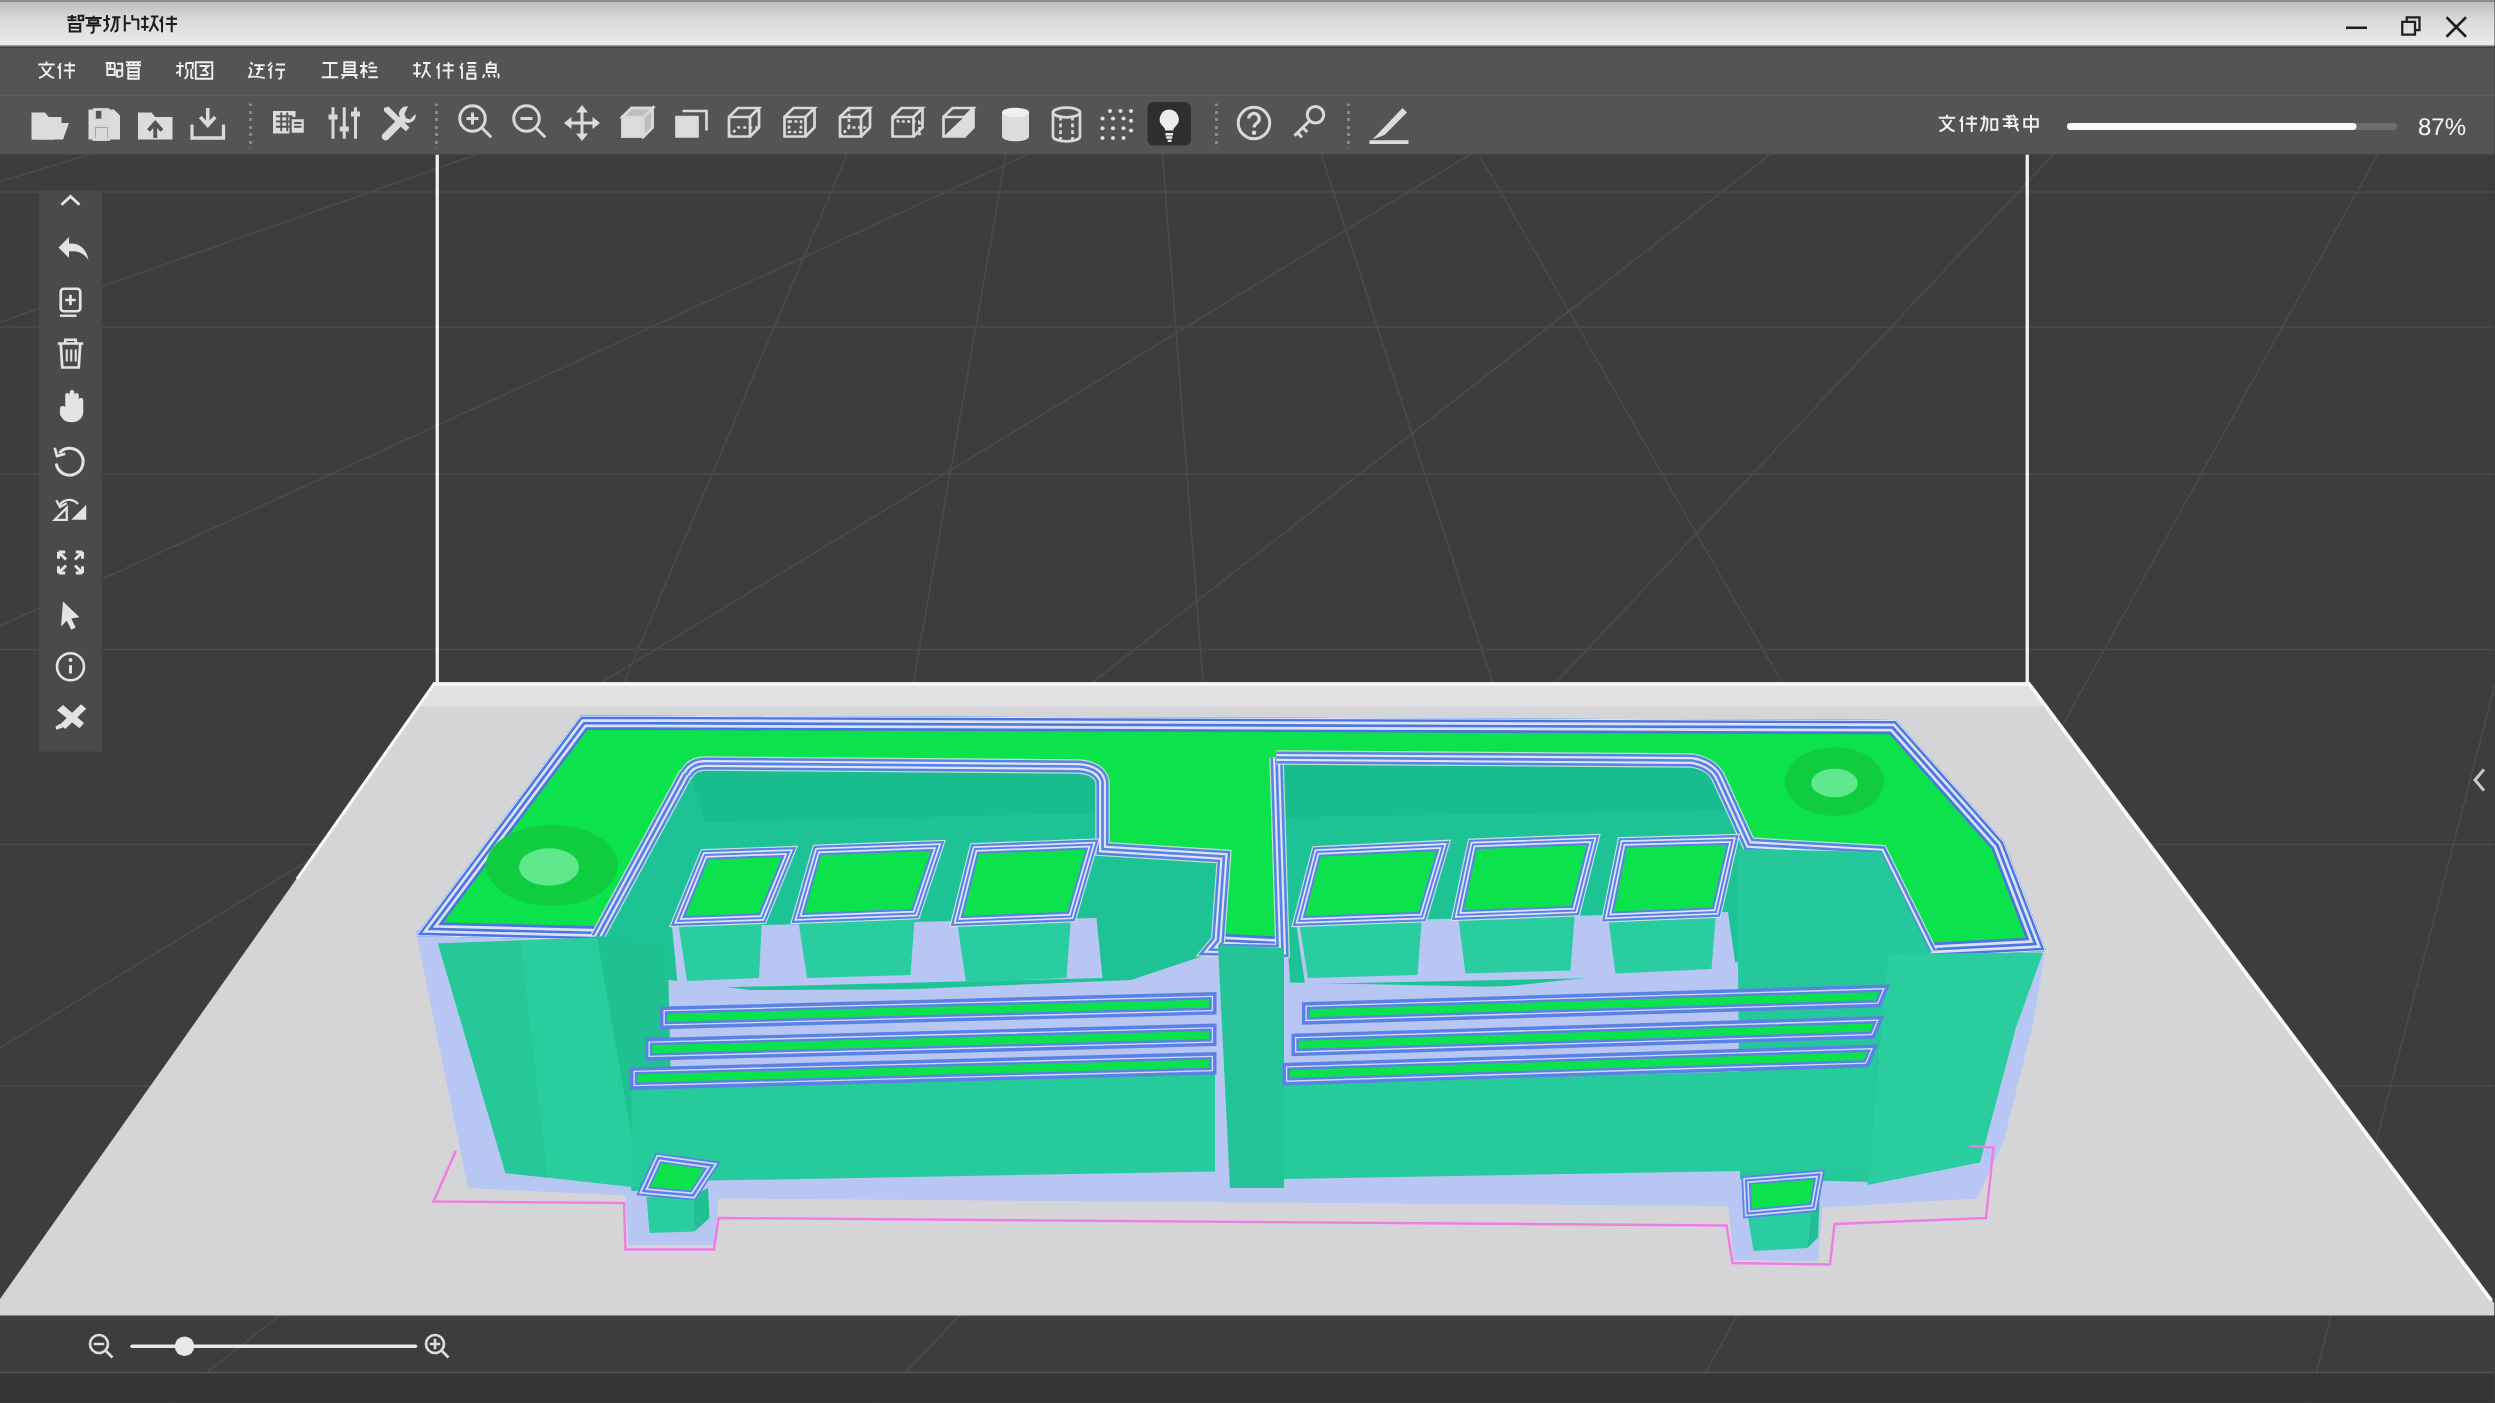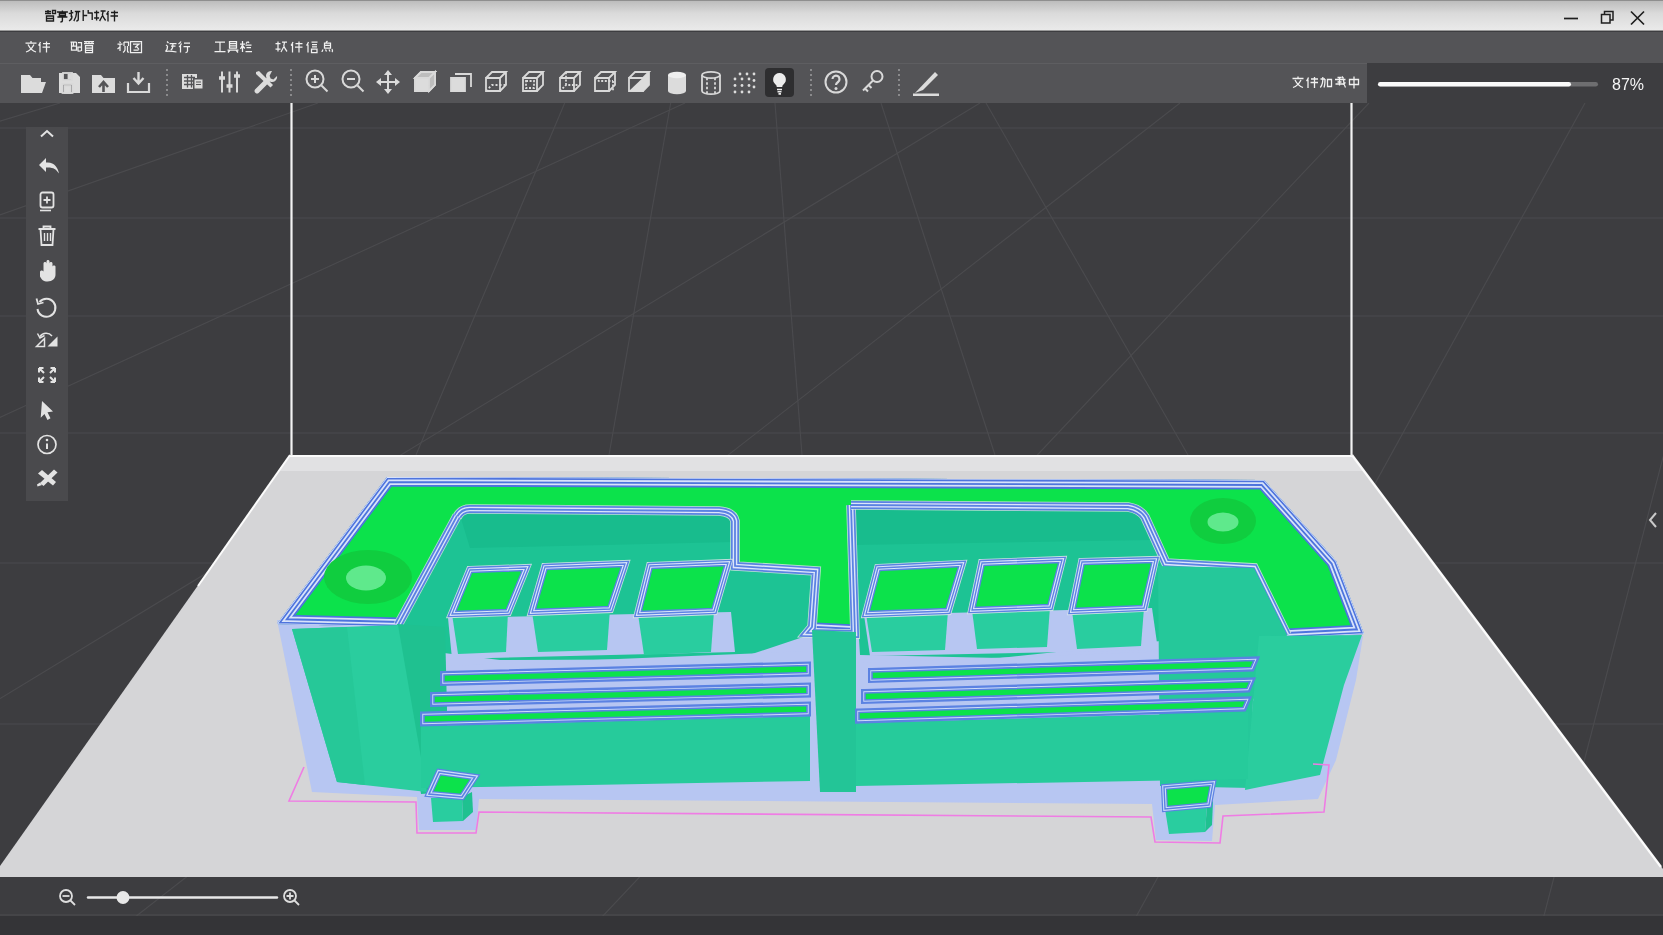--- a/index.html
+++ b/index.html
@@ -3,21 +3,21 @@
 <meta charset="utf-8">
 <style>
   * { margin:0; padding:0; box-sizing:border-box; }
   html,body { width:1663px; height:935px; overflow:hidden; background:#3d3d40;
     font-family:"Liberation Sans", sans-serif; }
   .titlebar { position:absolute; left:0; top:0; width:1663px; height:31px;
     background:linear-gradient(#bdbdbd, #dadada 42%, #eaeaea);
     border-top:1px solid #8f8f8f; border-bottom:1px solid #9a9a9a; }
   .menubar { position:absolute; left:0; top:32px; width:1663px; height:31px;
     background:#545457; }
-  .toolbar { position:absolute; left:0; top:63px; width:1367px; height:40px;
+  .toolbar { position:absolute; left:0; top:63px; width:1663px; height:40px;
     background:#545457; border-top:1px solid #5e5e61; }
   .viewport { position:absolute; left:0; top:103px; width:1663px; height:832px; }
   .tsep { position:absolute; top:5px; width:2px; height:30px;
     background-image:repeating-linear-gradient(#8a8a8c 0 2px, transparent 2px 5px); }
   svg { display:block; }
 </style>
 </head>
 <body>
 
 <svg width="0" height="0" style="position:absolute">

